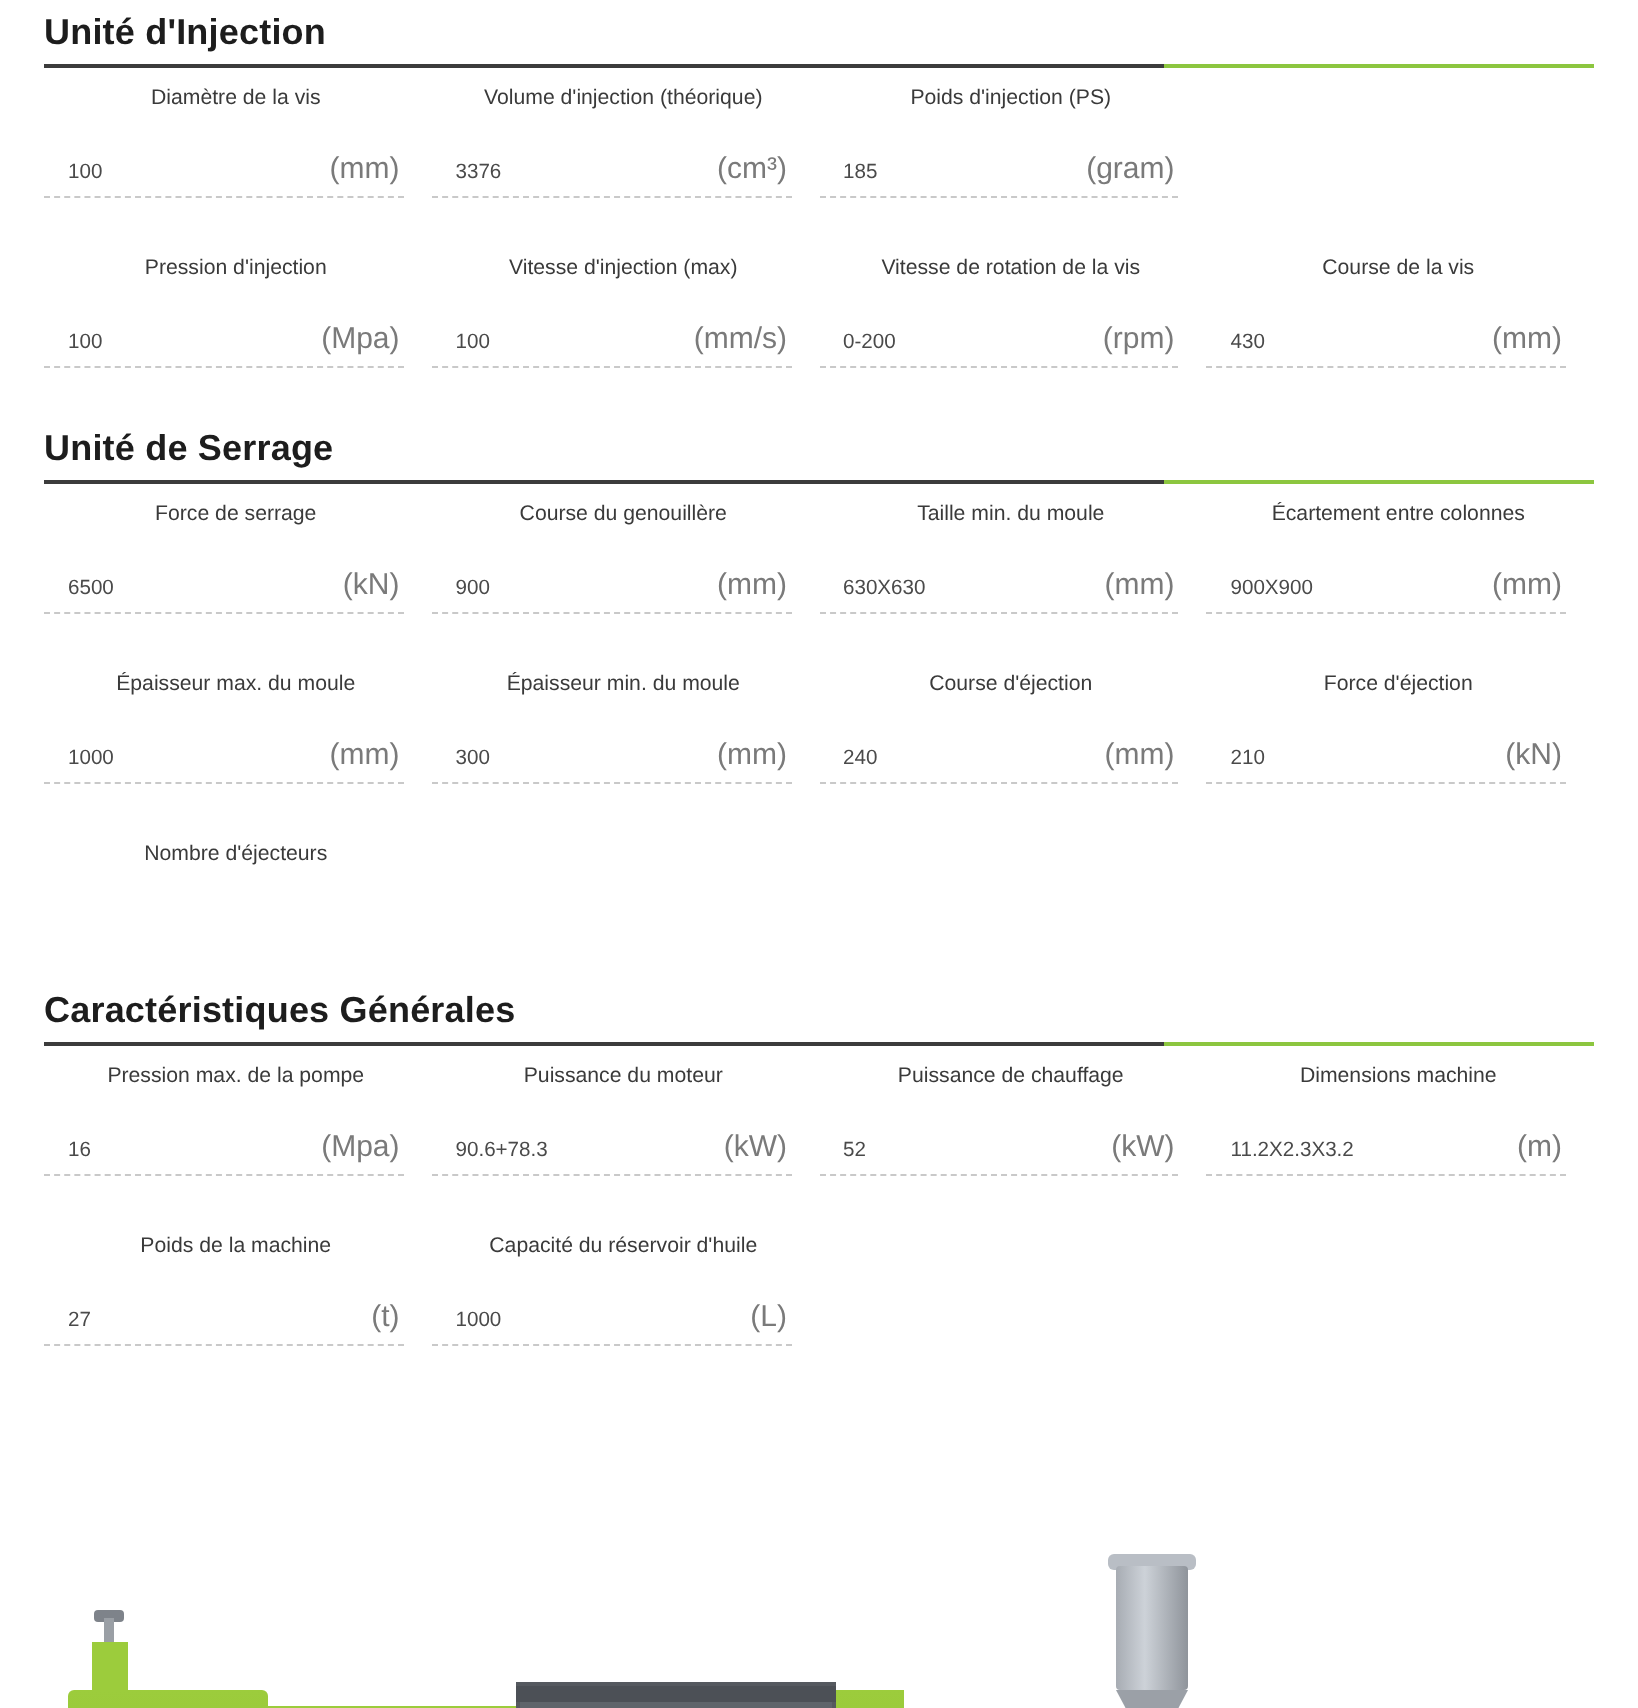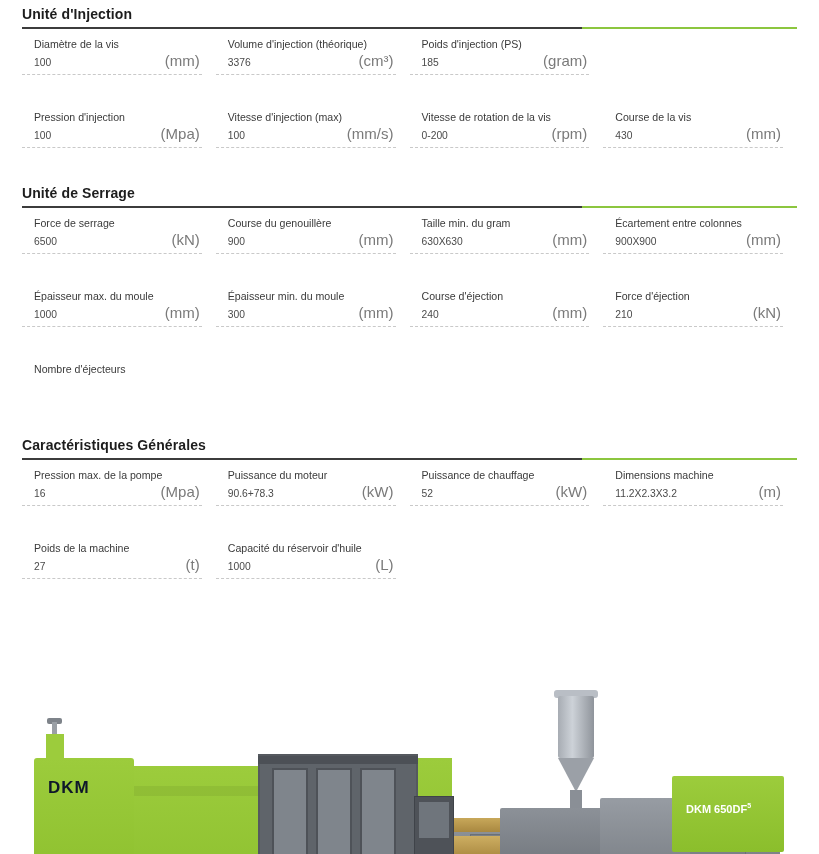--- a/index.html
+++ b/index.html
@@ -15,21 +15,21 @@
     width: 819px;
     min-height: 854px;
     position: relative;
     padding: 0;
     overflow: hidden;
   }
   .section {
     padding: 0 22px 0 22px;
   }
   .section-title {
-    font-size: 14px;
+    font-size: 18px;
     font-weight: bold;
     color: #1d1d1d;
     margin: 0;
     padding: 6px 0 5px 0;
     letter-spacing: 0.1px;
   }
   .title-rule {
     height: 2px;
     width: 100%;
     background: #3c3c3c;
@@ -47,37 +47,38 @@
   }
   .spec-row {
     display: flex;
     width: 100%;
     padding-top: 9px;
   }
   .spec-cell {
     width: 25%;
     padding-right: 14px;
     min-height: 44px;
+    text-align: center;
   }
   .spec-cell .label {
     font-size: 10.6px;
     color: #3a3a3a;
     line-height: 13px;
     padding-left: 12px;
     white-space: nowrap;
     overflow: hidden;
     text-overflow: ellipsis;
   }
   .spec-cell .valrow {
     display: flex;
     justify-content: space-between;
     align-items: baseline;
     border-bottom: 1px dashed #c9c9c9;
     padding: 1px 2px 5px 12px;
-    margin-top: 0;
+    margin-top: 19px;
   }
   .spec-cell .value {
     font-size: 10.3px;
     color: #4a4a4a;
   }
   .spec-cell .unit {
     font-size: 15px;
     color: #7a7a7a;
   }
   .spec-cell.empty .valrow { border-bottom: none; }
@@ -283,21 +284,21 @@
         </div>
       </div>
       <div class="spec-cell">
         <div class="label">Course du genouillère</div>
         <div class="valrow">
           <span class="value">900</span>
           <span class="unit">(mm)</span>
         </div>
       </div>
       <div class="spec-cell">
-        <div class="label">Taille min. du gram</div>
+        <div class="label">Taille min. du moule</div>
         <div class="valrow">
           <span class="value">630X630</span>
           <span class="unit">(mm)</span>
         </div>
       </div>
       <div class="spec-cell">
         <div class="label">Écartement entre colonnes</div>
         <div class="valrow">
           <span class="value">900X900</span>
           <span class="unit">(mm)</span>

